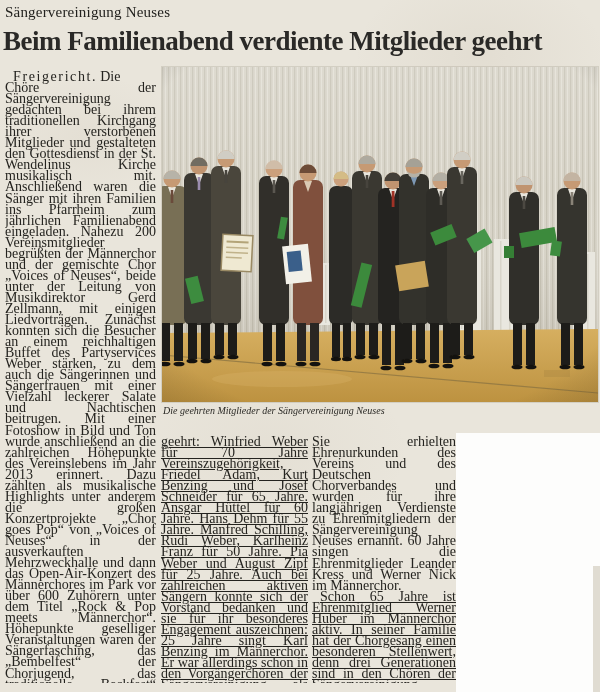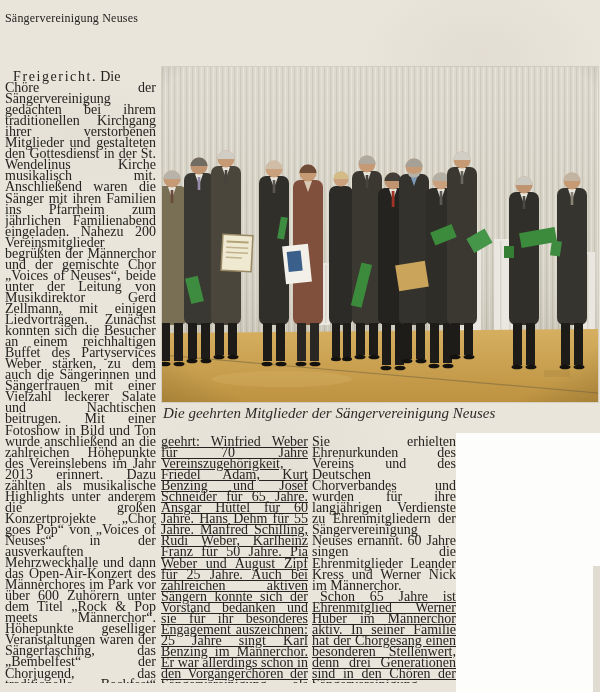--- a/index.html
+++ b/index.html
@@ -19,22 +19,22 @@
   }
   .white-cut{
     position:absolute; left:456px; top:433px; width:144px; height:259px;
     background:#fdfdfc;
   }
   .edge-strip{
     position:absolute; left:593px; top:566px; width:7px; height:126px;
     background:#e0dcd2;
   }
   .kicker{
-    position:absolute; left:5px; top:11px;
-    font-size:12px; letter-spacing:.2px; color:#23221f; white-space:nowrap;
+    position:absolute; left:5px; top:4px;
+    font-size:15px; letter-spacing:.2px; color:#23221f; white-space:nowrap;
   }
   .headline{
     position:absolute; left:3px; top:26px; width:596px;
     font-size:27px; font-weight:bold; letter-spacing:-.5px;
     color:#2a2927; white-space:nowrap;
   }
   .bodycol{
     position:absolute; overflow:hidden;
     font-size:14px; line-height:11.05px; text-align:justify;
     color:#24231f;
@@ -47,32 +47,33 @@
   .col-left p{text-indent:8px;}
   .col-right p.indent{text-indent:8px;text-decoration:underline;}
   .dateline{letter-spacing:1.6px; margin-right:3px;}
   .photo{
     position:absolute; left:162px; top:67px; width:436px; height:335px;
     outline:1px solid rgba(90,80,60,.15);
   }
   .photo svg{display:block;}
   .caption{
     position:absolute; left:163px; top:405px; width:430px;
-    font-style:italic; font-size:15px; color:#2b2a26; white-space:nowrap;
+    font-style:italic; font-size:10px; color:#2b2a26; white-space:nowrap;
   }
 </style>
 </head>
 <body>
 
 <div class="page">
   <div class="newsprint"></div>
   <div class="white-cut"></div>
   <div class="edge-strip"></div>
 
   <div class="kicker">Sängervereinigung Neuses</div>
+  <div class="headline">Beim Familienabend verdiente Mitglieder geehrt</div>
 
   <div class="photo">
     <svg width="436" height="335" viewBox="0 0 436 335" xmlns="http://www.w3.org/2000/svg">
       <defs>
         <pattern id="curt" width="6" height="335" patternUnits="userSpaceOnUse">
           <rect width="6" height="335" fill="#d8d4c8"></rect>
           <rect x="0" width="1.2" height="335" fill="#c7c3b5"></rect>
           <rect x="3" width="1" height="335" fill="#e3e0d6"></rect>
         </pattern>
         <linearGradient id="curtshade" x1="0" y1="0" x2="0" y2="1">

